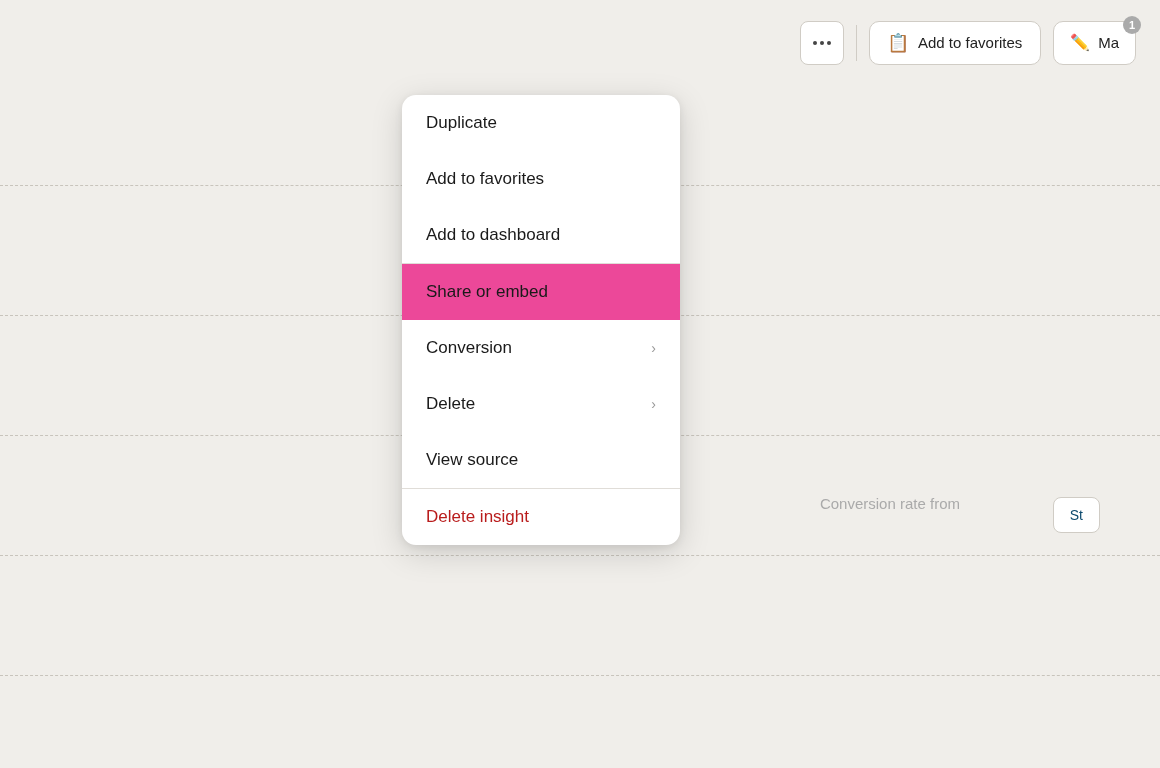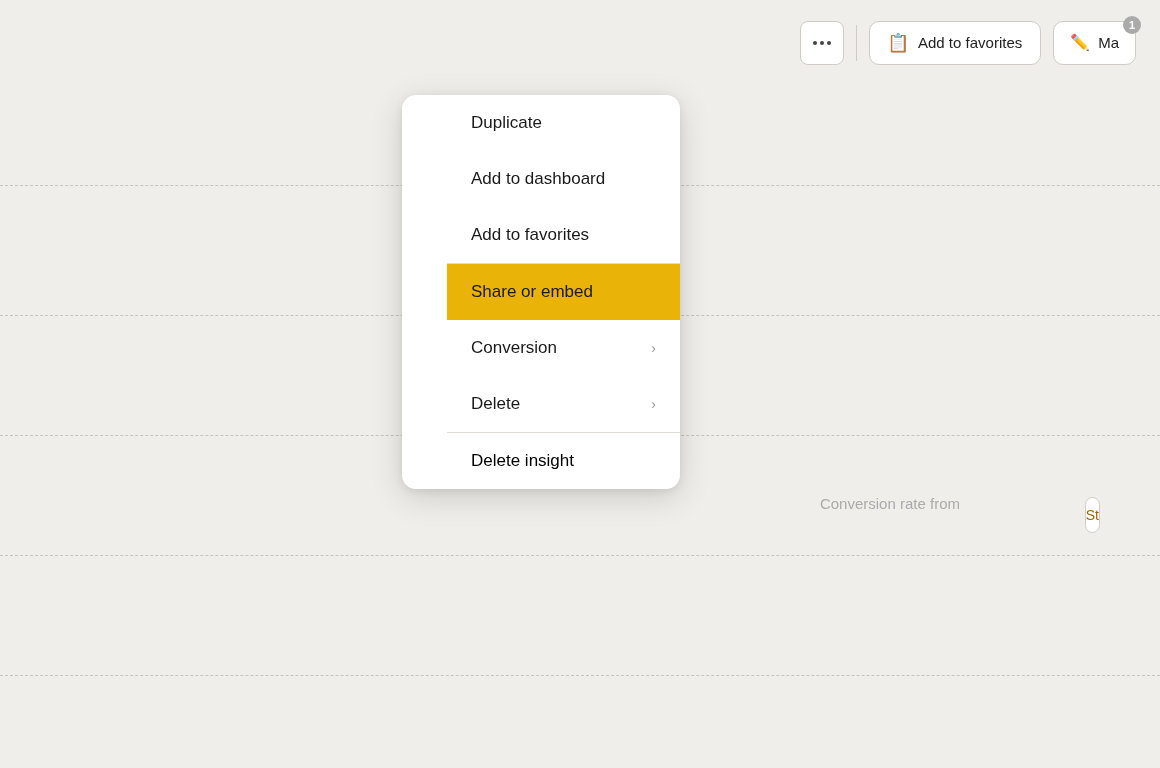--- a/index.html
+++ b/index.html
@@ -130,62 +130,61 @@
       top: 410px;
       font-size: 15px;
       color: #aaa;
     }
 
     .conversion-box {
       position: absolute;
       right: 60px;
       top: 412px;
       height: 36px;
-      padding: 0 0;
+      padding: 0 16px;
       border-radius: 8px;
       border: 1.5px solid #d0ccc5;
       background: white;
       display: flex;
       align-items: center;
       font-size: 14px;
-      color: #a16207;
+      color: #0c4a6e;
     }
 
     
     .dropdown-menu {
       position: absolute;
       top: 95px;
       left: 402px;
       width: 278px;
       background: white;
       border-radius: 14px;
       box-shadow: 0 8px 32px rgba(0,0,0,0.15), 0 2px 8px rgba(0,0,0,0.08);
       overflow: hidden;
       z-index: 100;
-      padding-left: 45px;
     }
 
     .menu-item {
       display: flex;
       align-items: center;
       justify-content: space-between;
       padding: 18px 24px;
       font-size: 17px;
       font-weight: 400;
       color: #1a1a1a;
       cursor: pointer;
       transition: background 0.1s;
     }
 
     .menu-item.highlighted {
-      background: #eab308;
+      background: #ec4899;
     }
 
     .menu-item.delete {
-      color: #000000;
+      color: #b91c1c;
     }
 
     .menu-separator {
       height: 1px;
       background: #e0ddd8;
       margin: 0 0;
     }
 
     .chevron {
       font-size: 14px;
@@ -224,34 +223,37 @@
   <div class="conversion-box">
     <span>St</span>
   </div>
 </div>
 
 <div class="dropdown-menu" id="dropdown-menu">
 <div class="menu-item">
       <span>Duplicate</span>
     </div>
     <div class="menu-item">
+      <span>Add to favorites</span>
+    </div>
+    <div class="menu-item">
       <span>Add to dashboard</span>
-    </div>
-    <div class="menu-item">
-      <span>Add to favorites</span>
     </div>
     <div class="menu-separator"></div>
     <div class="menu-item highlighted">
       <span>Share or embed</span>
     </div>
     <div class="menu-item">
       <span>Conversion</span>
       <span class="chevron">›</span>
     </div>
     <div class="menu-item">
       <span>Delete</span>
       <span class="chevron">›</span>
     </div>
+    <div class="menu-item">
+      <span>View source</span>
+    </div>
     <div class="menu-separator"></div>
     <div class="menu-item delete">
       <span>Delete insight</span>
     </div>
   </div>
 
 </body></html>

